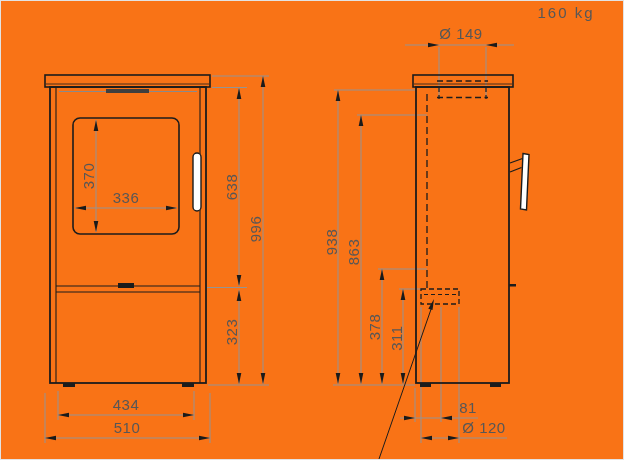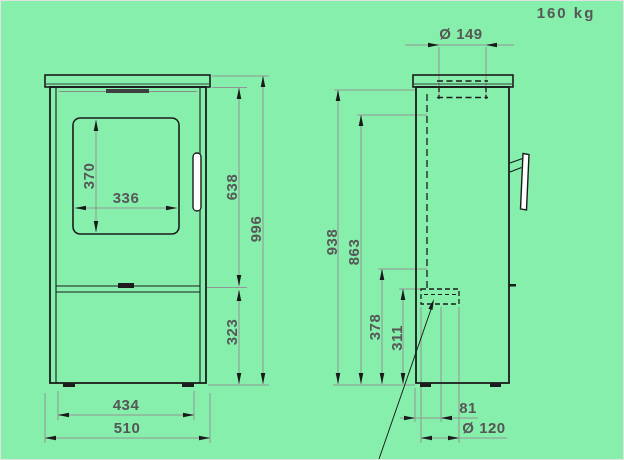--- a/index.html
+++ b/index.html
@@ -1,18 +1,18 @@
 <!DOCTYPE html>
 <html><head>
 <meta charset="utf-8">
 <style>
   html,body{margin:0;padding:0;background:#fff;}
-  .canvas{position:relative;width:624px;height:460px;background:#86efac;
+  .canvas{position:relative;width:624px;height:460px;background:#f97316;
           border:1px solid #e3e3e3;box-sizing:border-box;overflow:hidden;
-          font-family:"Liberation Sans",sans-serif;font-weight:bold;}
+          font-family:"Liberation Sans",sans-serif;}
   svg{position:absolute;left:0;top:0;}
   svg text{font-family:"Liberation Sans",sans-serif;font-size:15px;letter-spacing:0.5px;}
   svg text.weight{font-size:15px;letter-spacing:2px;}
 </style>
 </head>
 <body>
 
 <div class="canvas">
 <svg width="624" height="460" viewBox="0 0 624 460">
 

